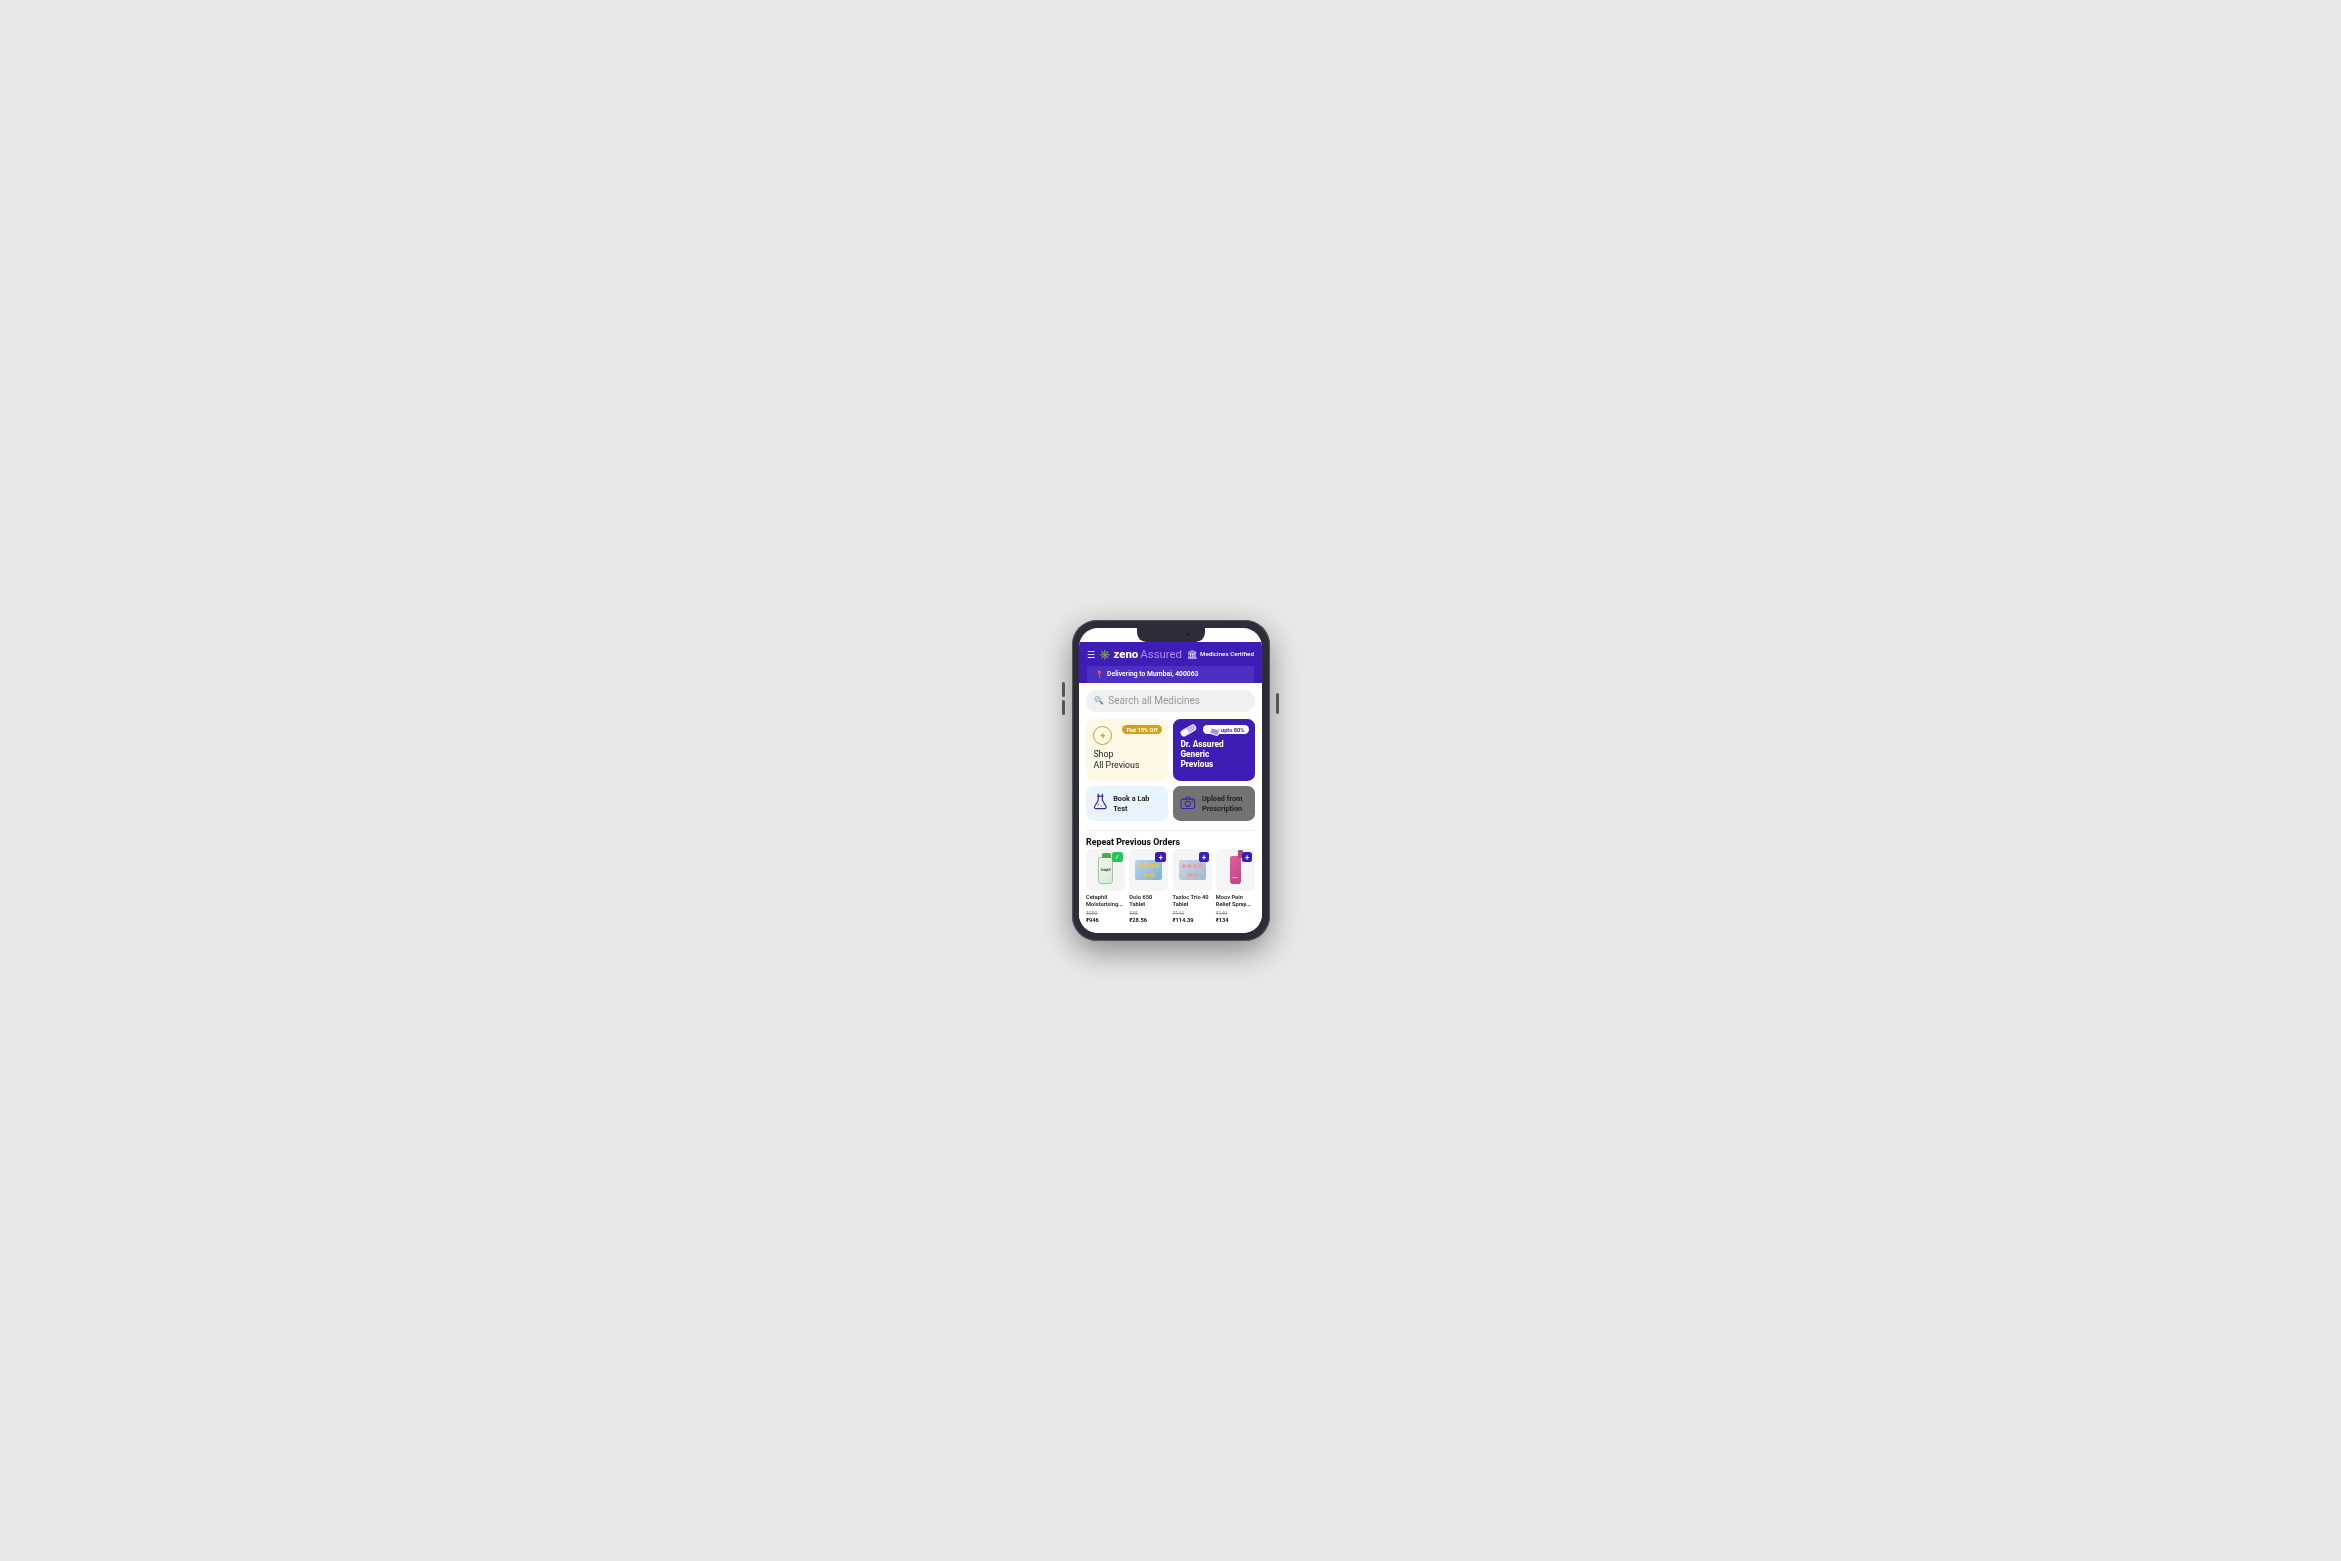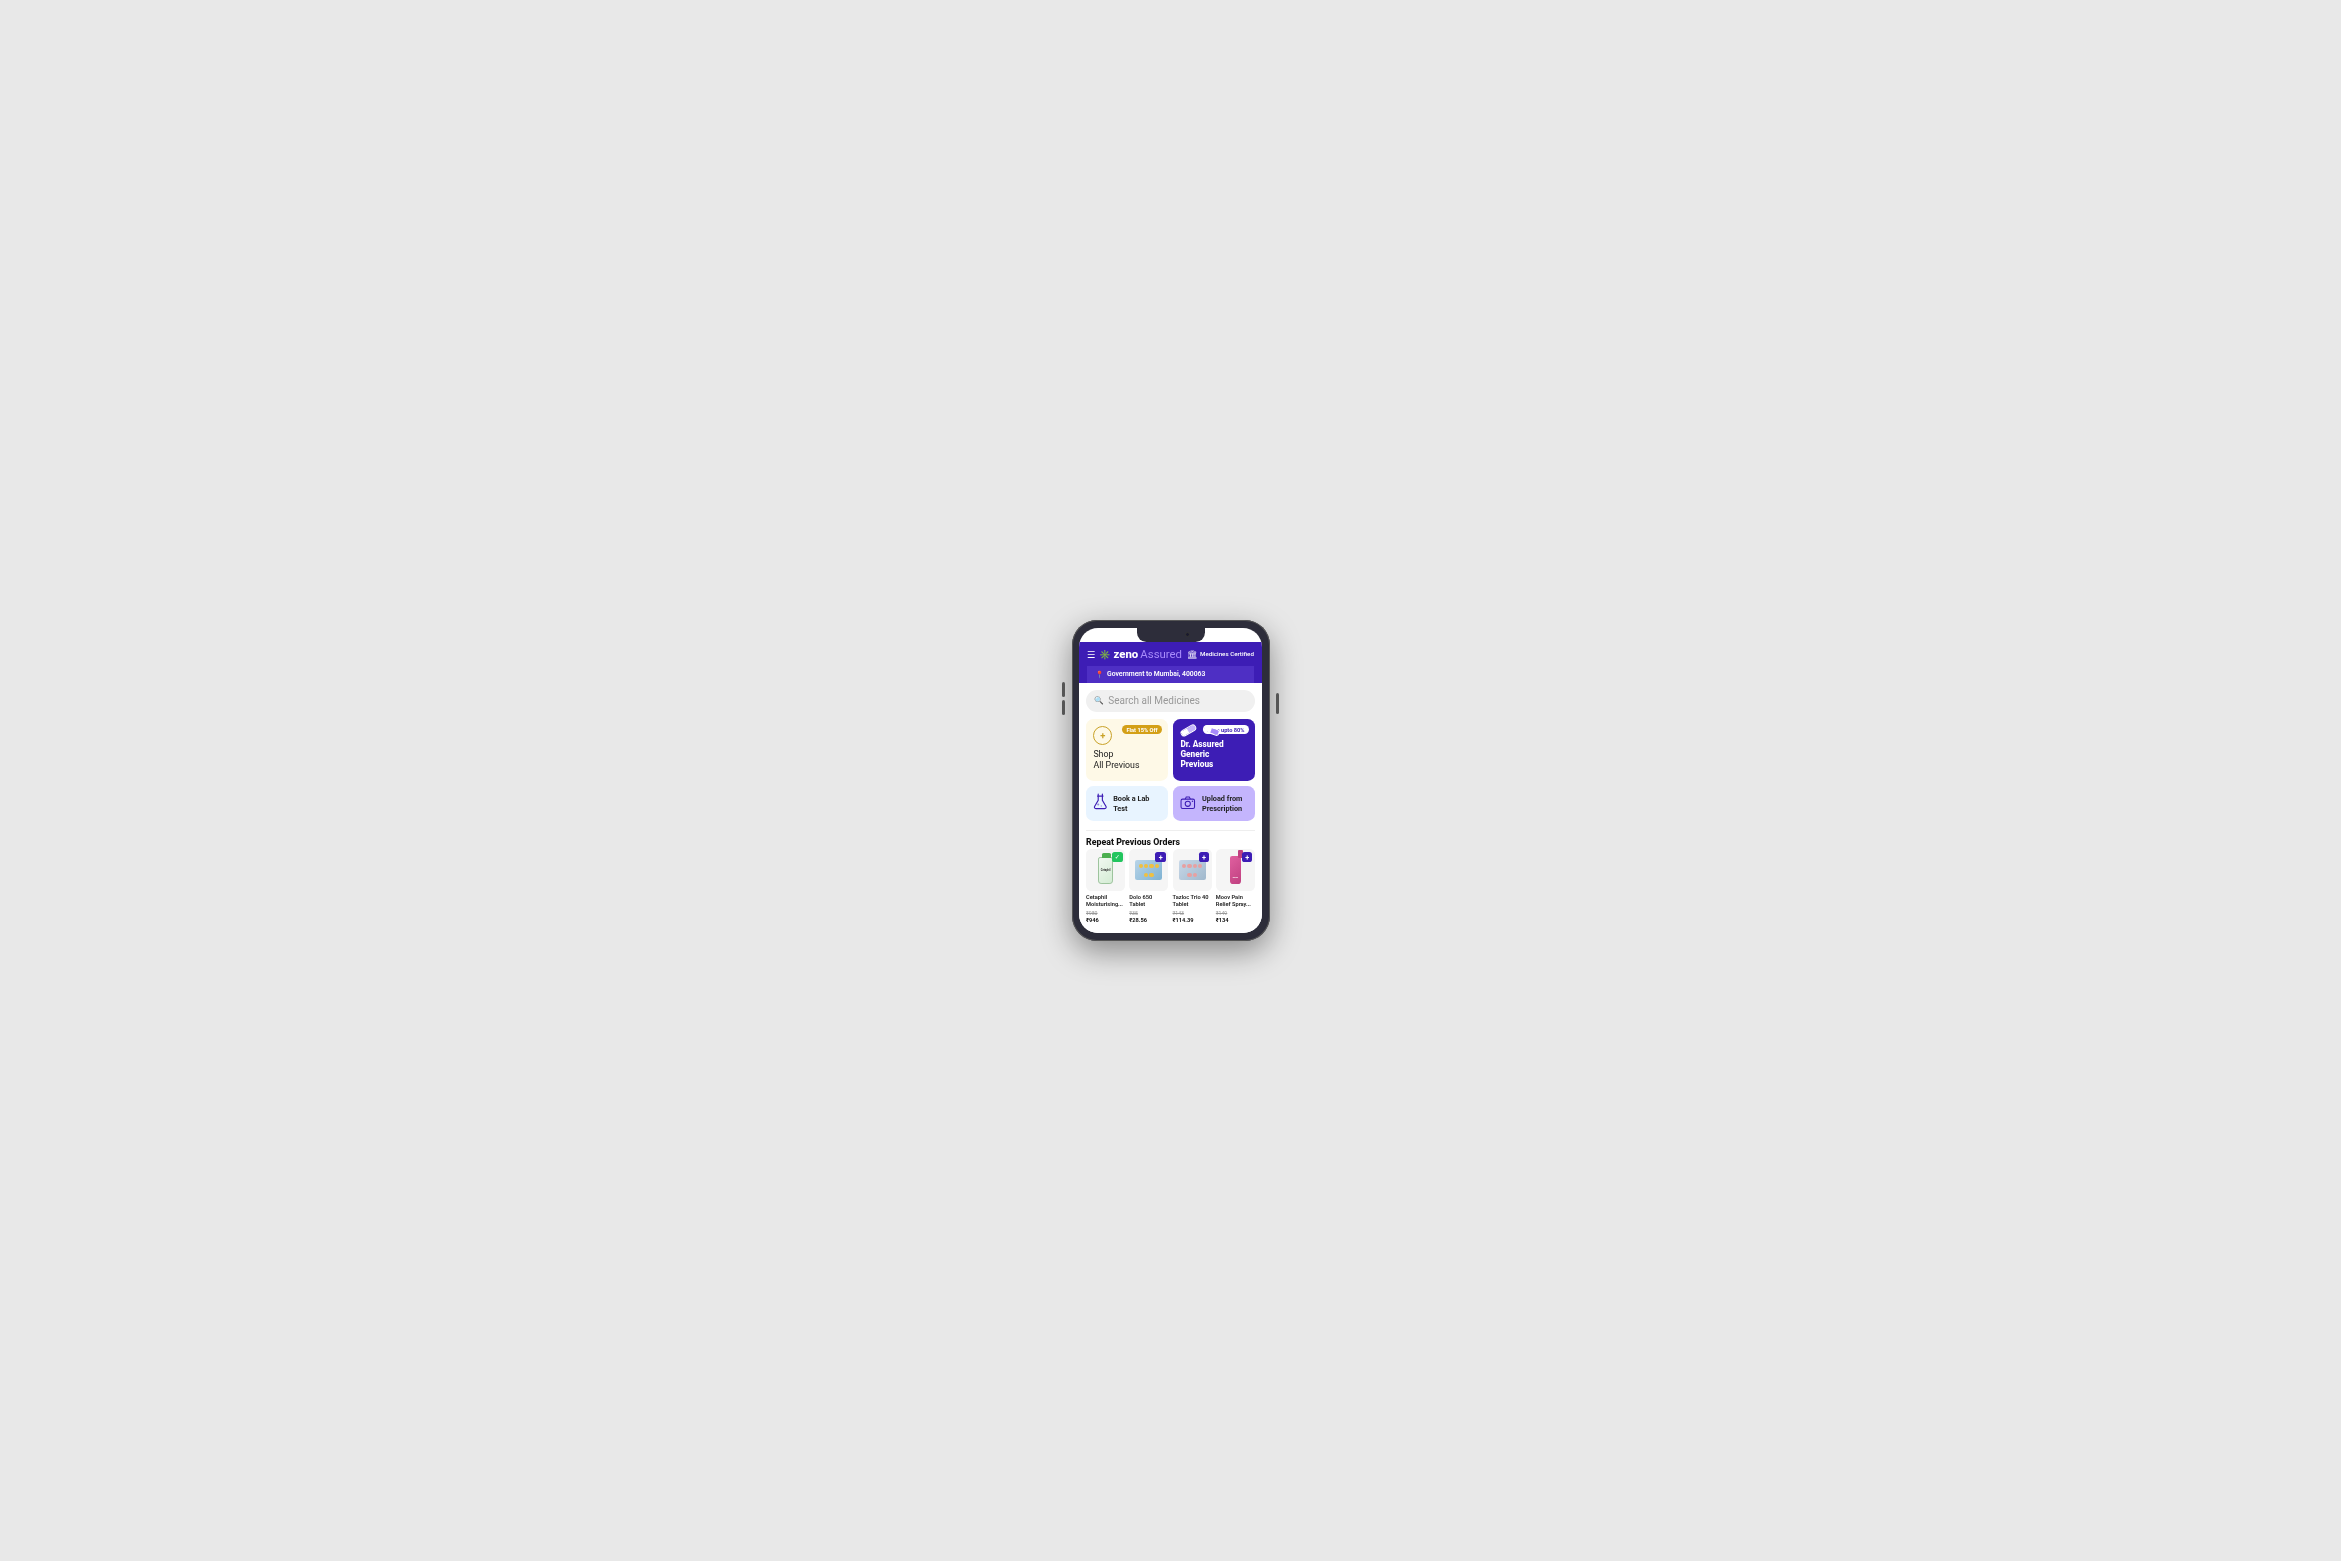--- a/index.html
+++ b/index.html
@@ -202,21 +202,21 @@
     }
     .card-lab {
       background: #e8f4ff;
       border-radius: 7.3px;
       padding: 7.3px;
       display: flex;
       align-items: center;
       gap: 5.2px;
     }
     .card-prescription {
-      background: #c4b5fd;
+      background: #737373;
       border-radius: 7.3px;
       padding: 7.3px;
       display: flex;
       align-items: center;
       gap: 6px;
     }
     .lab-icon {
       font-size: 14.6px;
       color: #3d1db5;
     }
@@ -481,21 +481,21 @@
           </div>
         </div>
         <div class="gov-certified">
           <span class="gov-icon">🏛</span>
           <span>Medicines Certified</span>
         </div>
       </div>
       <div class="delivery-bar">
         <span class="location-icon">📍</span>
         <span class="delivery-text">
-          <span>Government to</span> <span>Mumbai, 400063</span>
+          <span>Delivering to</span> <span>Mumbai, 400063</span>
         </span>
       </div>
     </div>
 
     <div class="content">
 
       <div class="search-bar">
         <span class="search-icon">🔍</span>
         <span class="search-placeholder">Search all Medicines</span>
       </div>

